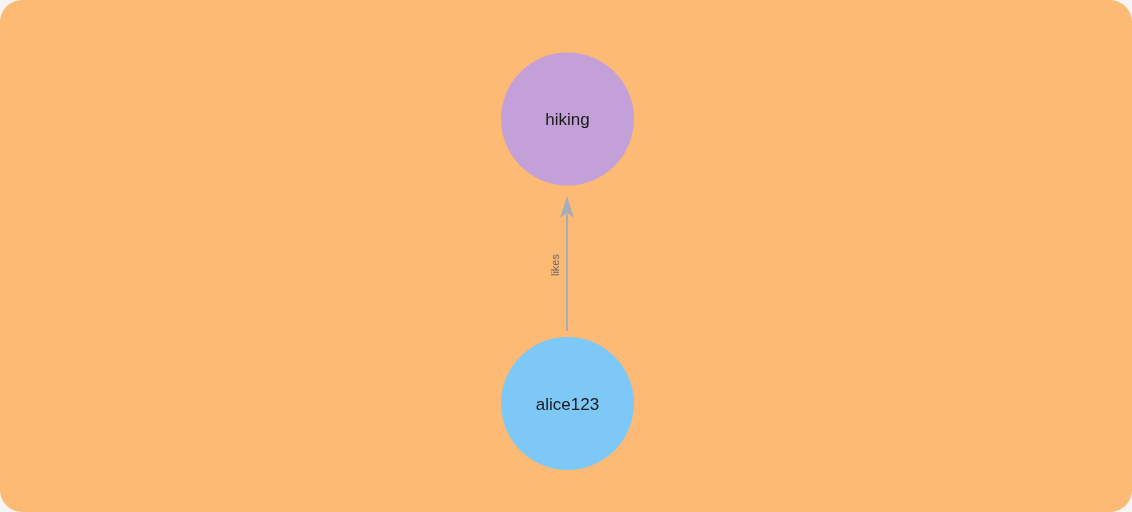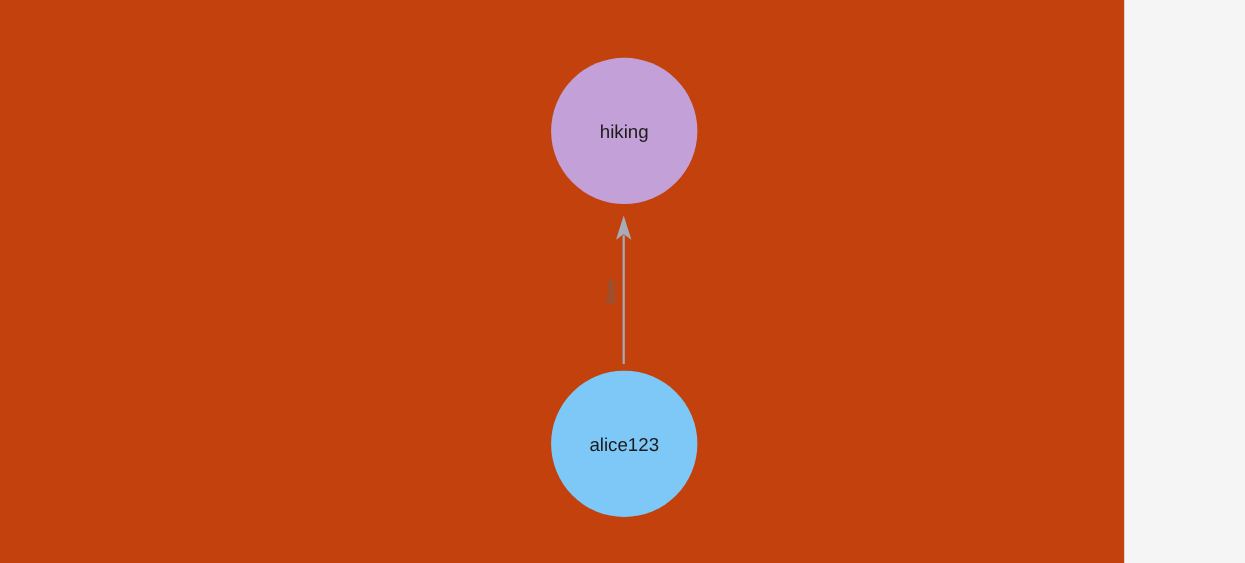--- a/index.html
+++ b/index.html
@@ -8,23 +8,24 @@
   }
   body {
     width: 1132px;
     height: 512px;
     background: #f4f5f4;
     font-family: "Liberation Sans", sans-serif;
     overflow: hidden;
   }
   #graph-canvas {
     position: relative;
-    width: 1022px;
+    width: 1132px;
     height: 512px;
-    background: #c2410c;
+    background: #fdba74;
+    border-radius: 22px;
   }
   .graph-svg {
     position: absolute;
     top: 0;
     left: 0;
     width: 1132px;
     height: 512px;
     display: block;
   }
   .node-circle {

